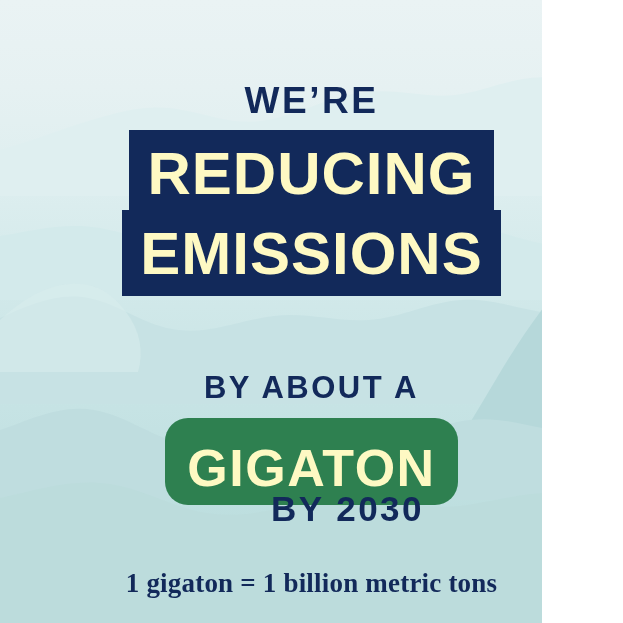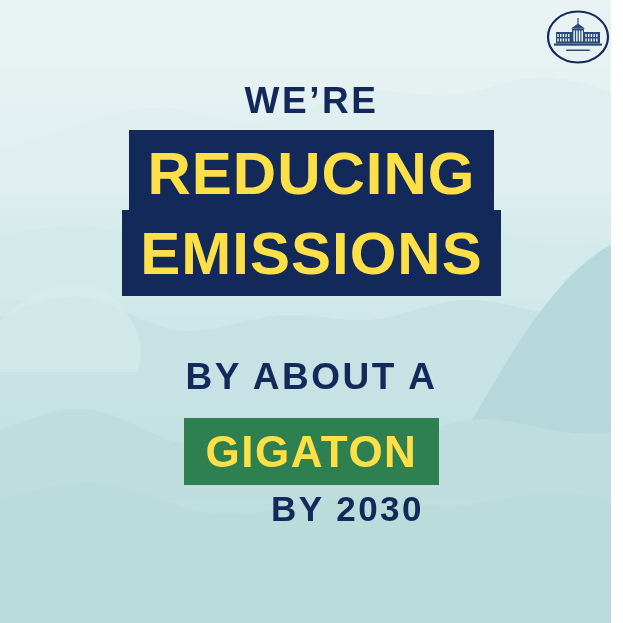--- a/index.html
+++ b/index.html
@@ -2,21 +2,21 @@
 <html><head>
 <meta charset="utf-8">
 <style>
   html, body {
     margin: 0;
     padding: 0;
     background: #ffffff;
   }
   #poster {
     position: relative;
-    width: 611px;
+    width: 542px;
     height: 623px;
     overflow: hidden;
     font-family: "Liberation Sans", sans-serif;
     background: linear-gradient(180deg,
         #eaf3f4 0%,
         #e6f1f2 14%,
         #ddeeef 30%,
         #d2e9ea 46%,
         #c8e4e5 62%,
         #c0e0e1 76%,
@@ -61,21 +61,21 @@
   }
   .headline {
     font-family: "Liberation Sans", sans-serif;
     font-weight: 700;
     color: #12295a;
     letter-spacing: 0.5px;
     line-height: 1;
   }
   .chip {
     display: inline-block;
-    color: #fde047;
+    color: #fef9c3;
     font-weight: 700;
     line-height: 1;
     letter-spacing: 0.5px;
     transform: scaleX(1);
   }
   .chip-navy { background: #12295a; }
   .chip-green { background: #2e8050; }
 
   
   .l-were {
@@ -95,30 +95,31 @@
     padding: 14px 18px 12px 18px;
     letter-spacing: 1px;
   }
   .l-emissions { top: 290px; }
   .l-emissions .chip {
     font-size: 60px;
     padding: 14px 18px 12px 18px;
     letter-spacing: 1px;
   }
   .l-byabout {
-    top: 358px;
-    font-size: 37px;
+    top: 372px;
+    font-size: 31px;
     letter-spacing: 2.5px;
     text-align: center;
   }
   .l-gigaton { top: 418px; }
   .l-gigaton .chip {
-    font-size: 44px;
-    padding: 12px 22px 11px 22px;
+    font-size: 52px;
+    padding: 24px 22px 11px 22px;
     letter-spacing: 1.5px;
+    border-radius: 23px;
   }
   .l-by2030 {
     top: 491px;
     font-size: 35px;
     letter-spacing: 2.5px;
     margin-left: 36px;
   }
   .footnote {
     top: 568px;
     font-family: "Liberation Serif", serif;
@@ -227,15 +228,16 @@
 
 
     <div class="line l-byabout headline">BY ABOUT A</div>
 
     <div class="line l-gigaton">
       <span class="chip chip-green">GIGATON</span>
     </div>
 
     <div class="line l-by2030 headline">BY 2030</div>
 
+    <div class="line footnote">1 gigaton = 1 billion metric tons</div>
   </div>
 
 </div>
 
 </body></html>

